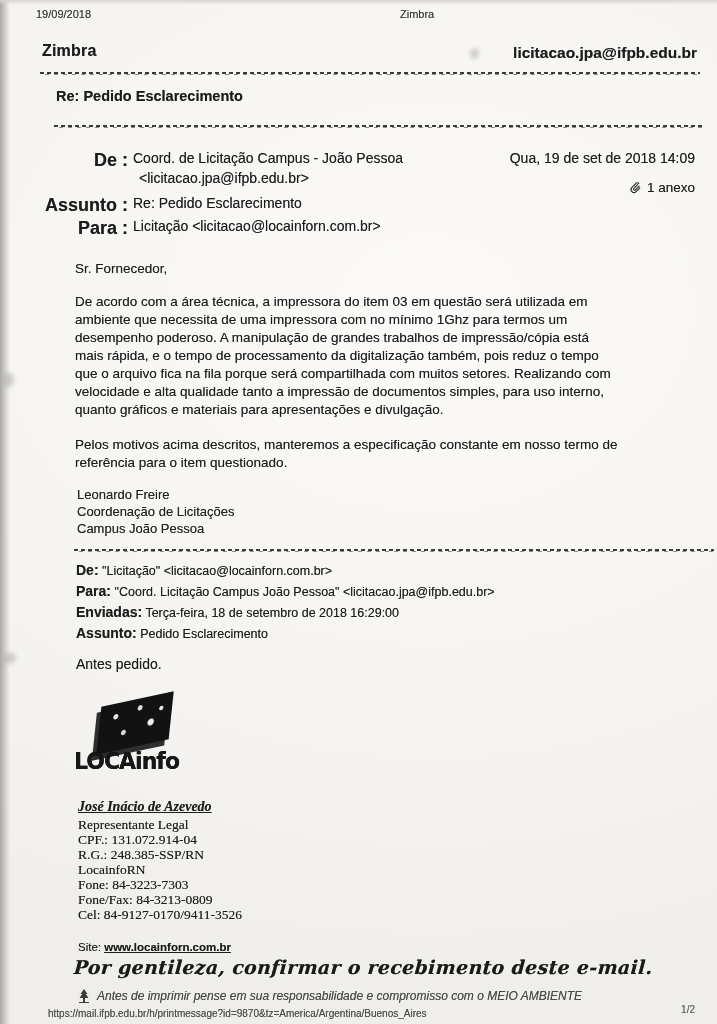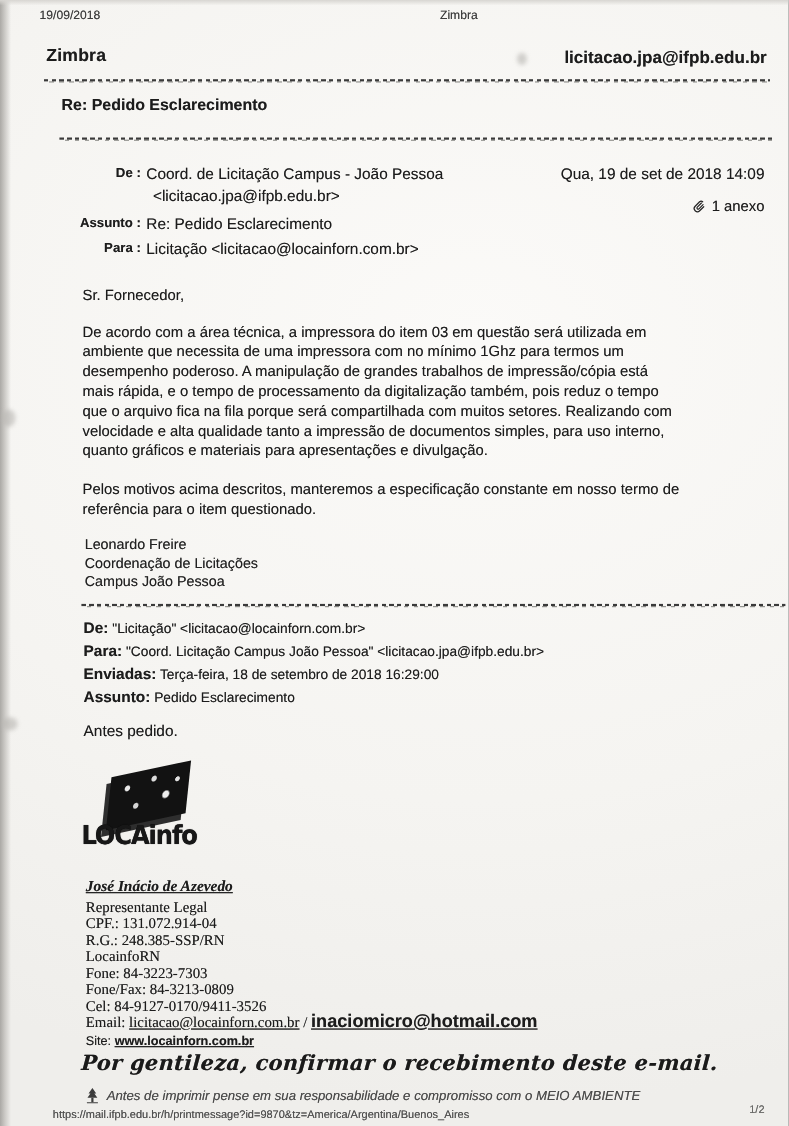--- a/index.html
+++ b/index.html
@@ -31,21 +31,21 @@
       repeating-linear-gradient(90deg,#3a3a3a 0 4px, rgba(0,0,0,0) 4px 7px),
       repeating-linear-gradient(90deg, rgba(0,0,0,0) 0 2px,#8a8a86 2px 6px, rgba(0,0,0,0) 6px 9px);
     background-size:100% 2px,100% 1px;
     background-position:0 0,3px 2px;
     background-repeat:no-repeat;
   }
   .meta{font-size:11px;color:#3c3c3c;}
   .hdr-app{font-size:16px;font-weight:bold;letter-spacing:.2px;}
   .hdr-mail{font-size:15.5px;font-weight:bold;}
   .subject{font-size:14.5px;font-weight:bold;}
-  .hlabel{font-size:12px;font-weight:bold;text-align:right;width:100px;}
+  .hlabel{font-size:18px;font-weight:bold;text-align:right;width:100px;}
   .hval{font-size:14px;}
   .hdate{font-size:14px;text-align:right;}
   .anexo{font-size:13.5px;display:flex;align-items:center;gap:4px;justify-content:flex-end;}
   .body-txt{font-size:13.5px;line-height:18px;white-space:pre-line;}
   .sig-sans{font-size:13px;line-height:17px;white-space:pre-line;color:#222;}
   .qrow{font-size:12.5px;}
   .qrow .qlabel{font-size:14px;font-weight:bold;}
   .chip{
     width:74px;height:46px;background:#121212;
     transform:rotate(-12deg) skewX(-18deg);
@@ -158,26 +158,20 @@
 
   <div class="abs serif sig-name" style="left:78px;top:799px;">José Inácio de Azevedo</div>
   <div class="abs serif sig-details" style="left:78px;top:817px;">Representante Legal
 CPF.: 131.072.914-04
 R.G.: 248.385-SSP/RN
 LocainfoRN
 Fone: 84-3223-7303
 Fone/Fax: 84-3213-0809
 Cel: 84-9127-0170/9411-3526</div>
 
-  <div class="abs serif email-row" style="left:78px;top:920px;">
-    <span>Email:</span>
-    <span class="link">licitacao@locainforn.com.br</span>
-    <span>/</span>
-    <span class="link email2">inaciomicro@hotmail.com</span>
-  </div>
   <div class="abs site-row" style="left:78px;top:941px;">
     <span>Site:</span>
     <span class="link b">www.locainforn.com.br</span>
   </div>
 
   <div class="abs confirm" style="left:74px;top:956px;">Por gentileza, confirmar o recebimento deste e-mail.</div>
   <div class="abs eco" style="left:76px;top:988px;">
     <span style="display:inline-block;width:16px;height:16px;">
       <svg viewBox="0 0 16 16" width="16" height="16">
         <path d="M8 1 L11.5 6 H9.8 L12.5 10 H3.5 L6.2 6 H4.5 Z" fill="#3c3c3c"></path>

